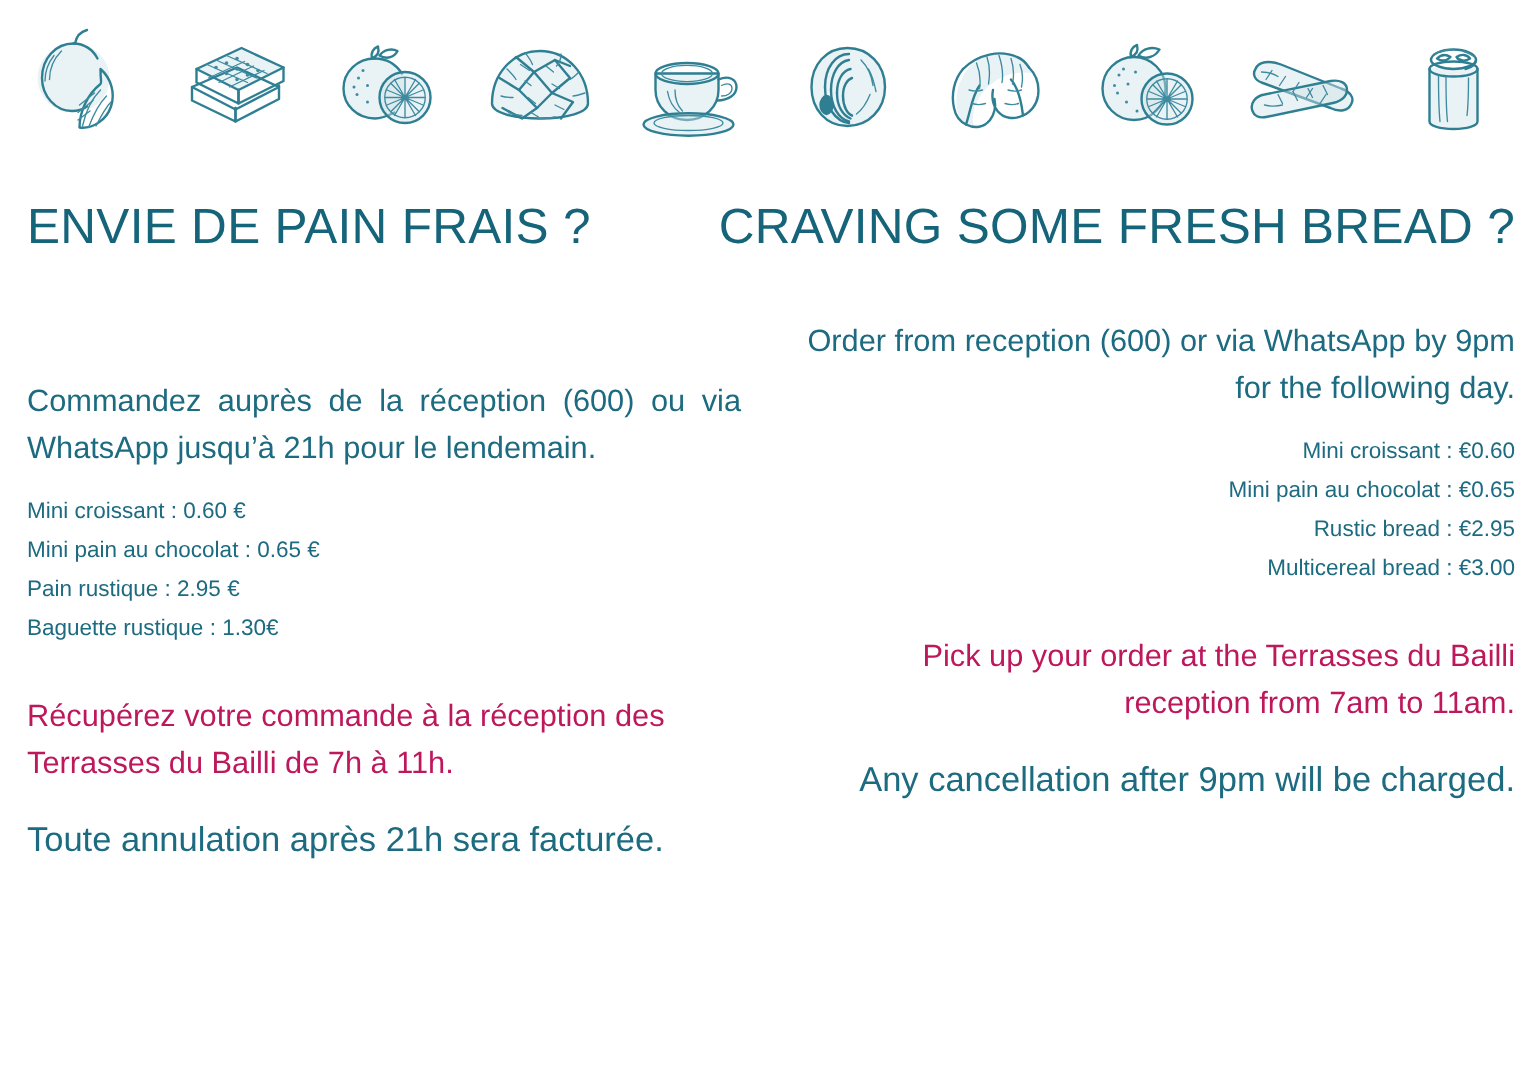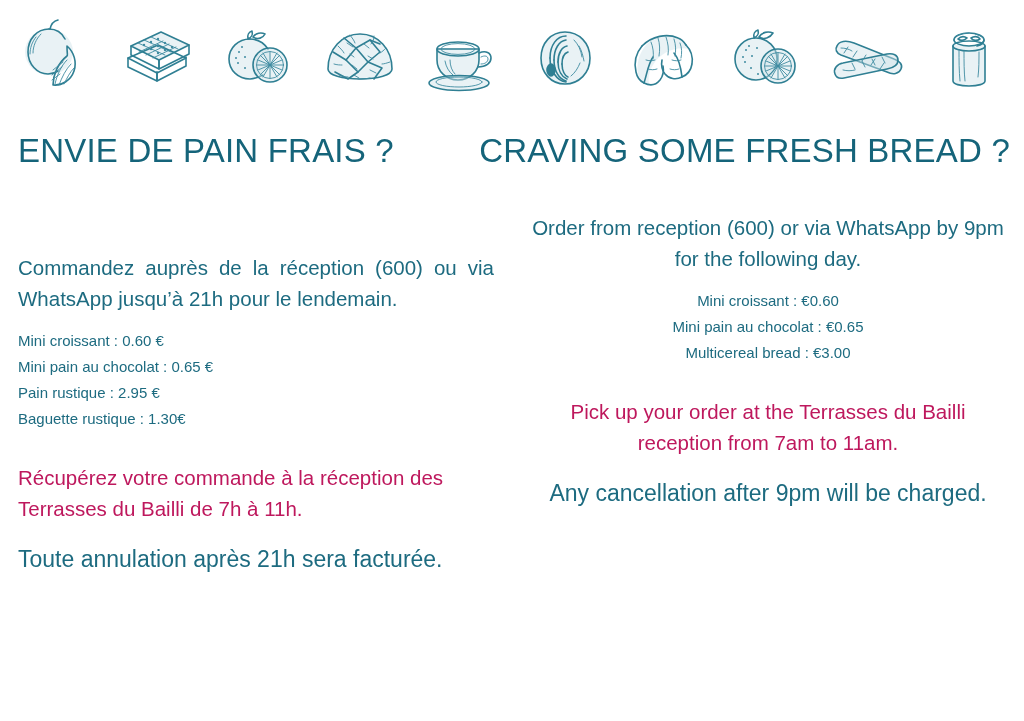--- a/index.html
+++ b/index.html
@@ -111,21 +111,21 @@
     box-sizing: border-box;
   }
   .col-fr {
     padding-left: 18px;
     padding-right: 18px;
     text-align: left;
   }
   .col-en {
     padding-left: 14px;
     padding-right: 14px;
-    text-align: center;
+    text-align: right;
   }
 
   .para {
     font-size: 20.5px;
     line-height: 31px;
     margin: 0 0 14px 0;
     color: #1d6b80;
   }
   .para-justify {
     text-align: justify;
@@ -358,20 +358,21 @@
 
       <p class="para-note">Toute annulation après 21h sera facturée.</p>
     </div>
 
     <div class="col col-en">
       <p class="para tight">Order from reception (600) or via WhatsApp by 9pm for the following day.</p>
 
       <ul class="price-list">
         <li>Mini croissant : €0.60</li>
         <li>Mini pain au chocolat : €0.65</li>
+        <li>Rustic bread : €2.95</li>
         <li>Multicereal bread : €3.00</li>
       </ul>
 
       <div class="block-gap"></div>
 
       <p class="para-pickup tight">Pick up your order at the Terrasses du Bailli reception from 7am to 11am.</p>
 
       <p class="para-note">Any cancellation after 9pm will be charged.</p>
     </div>
   </div>

